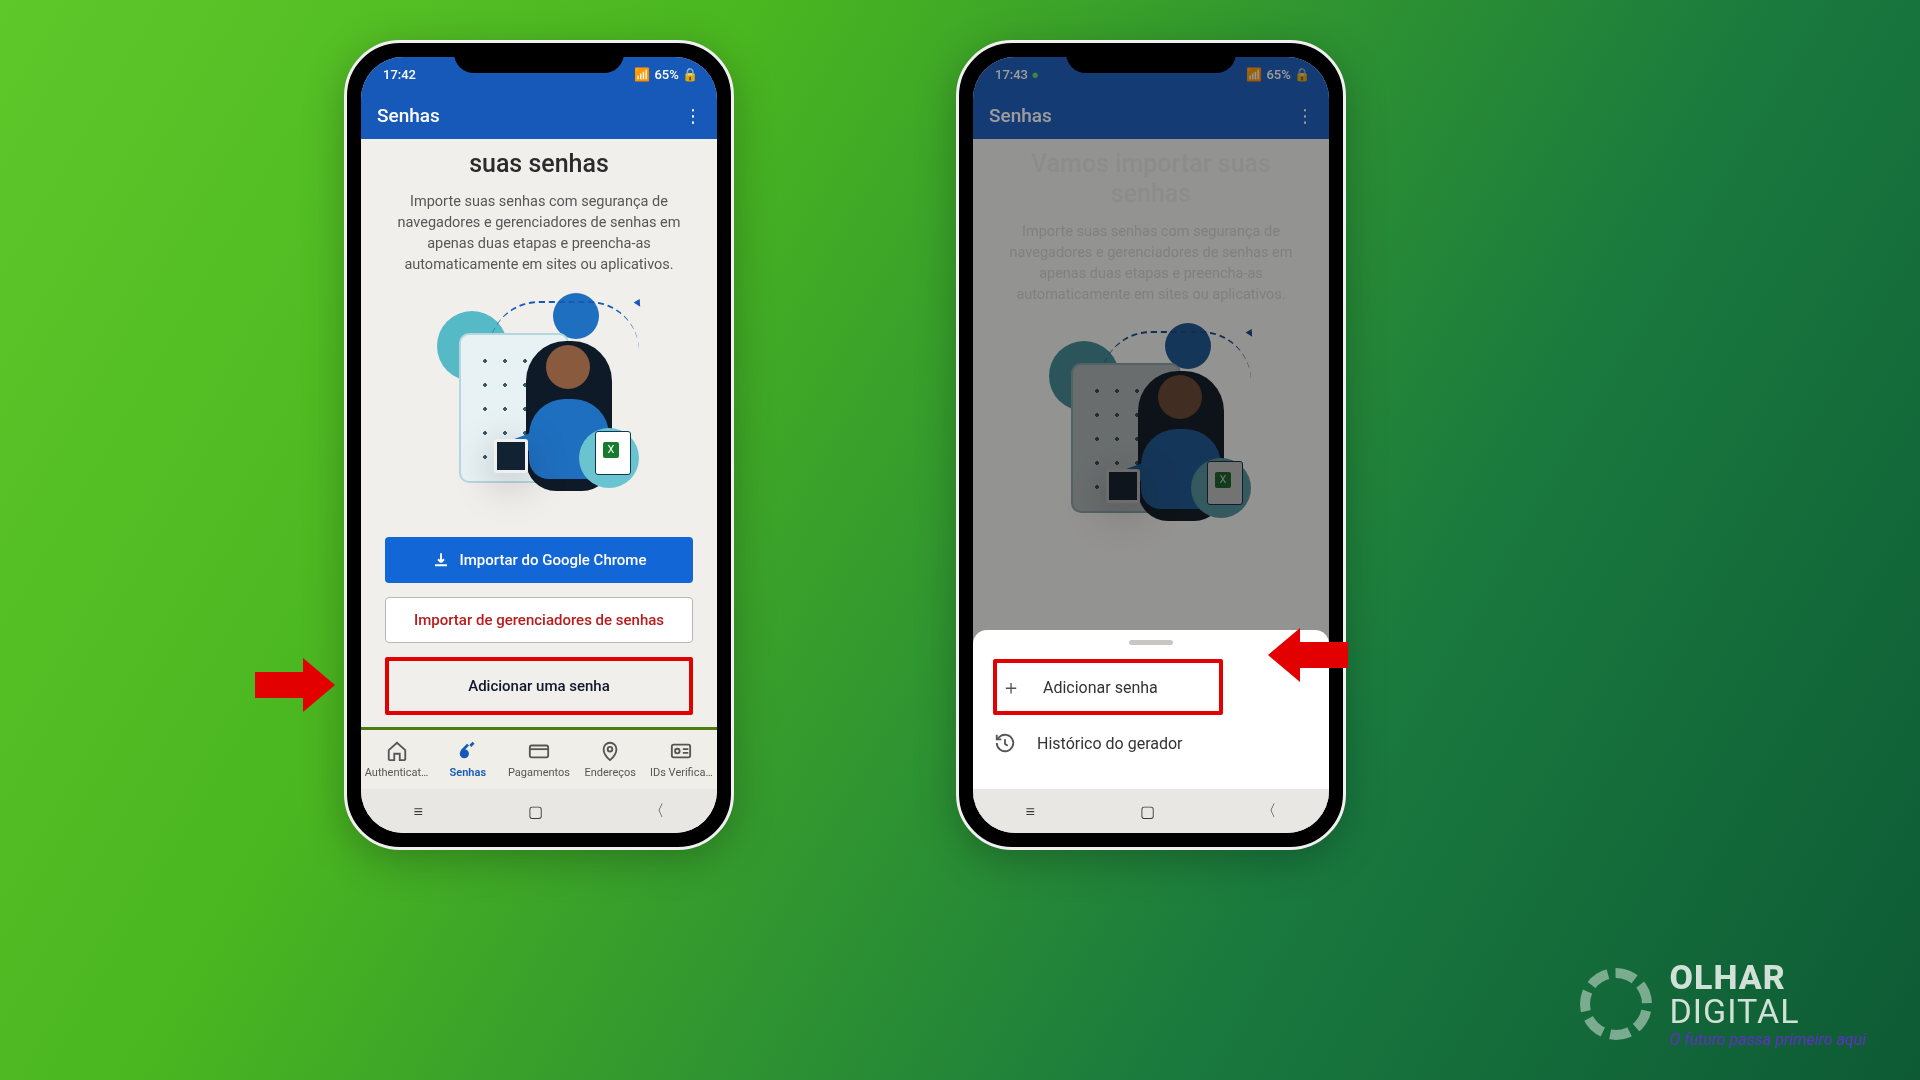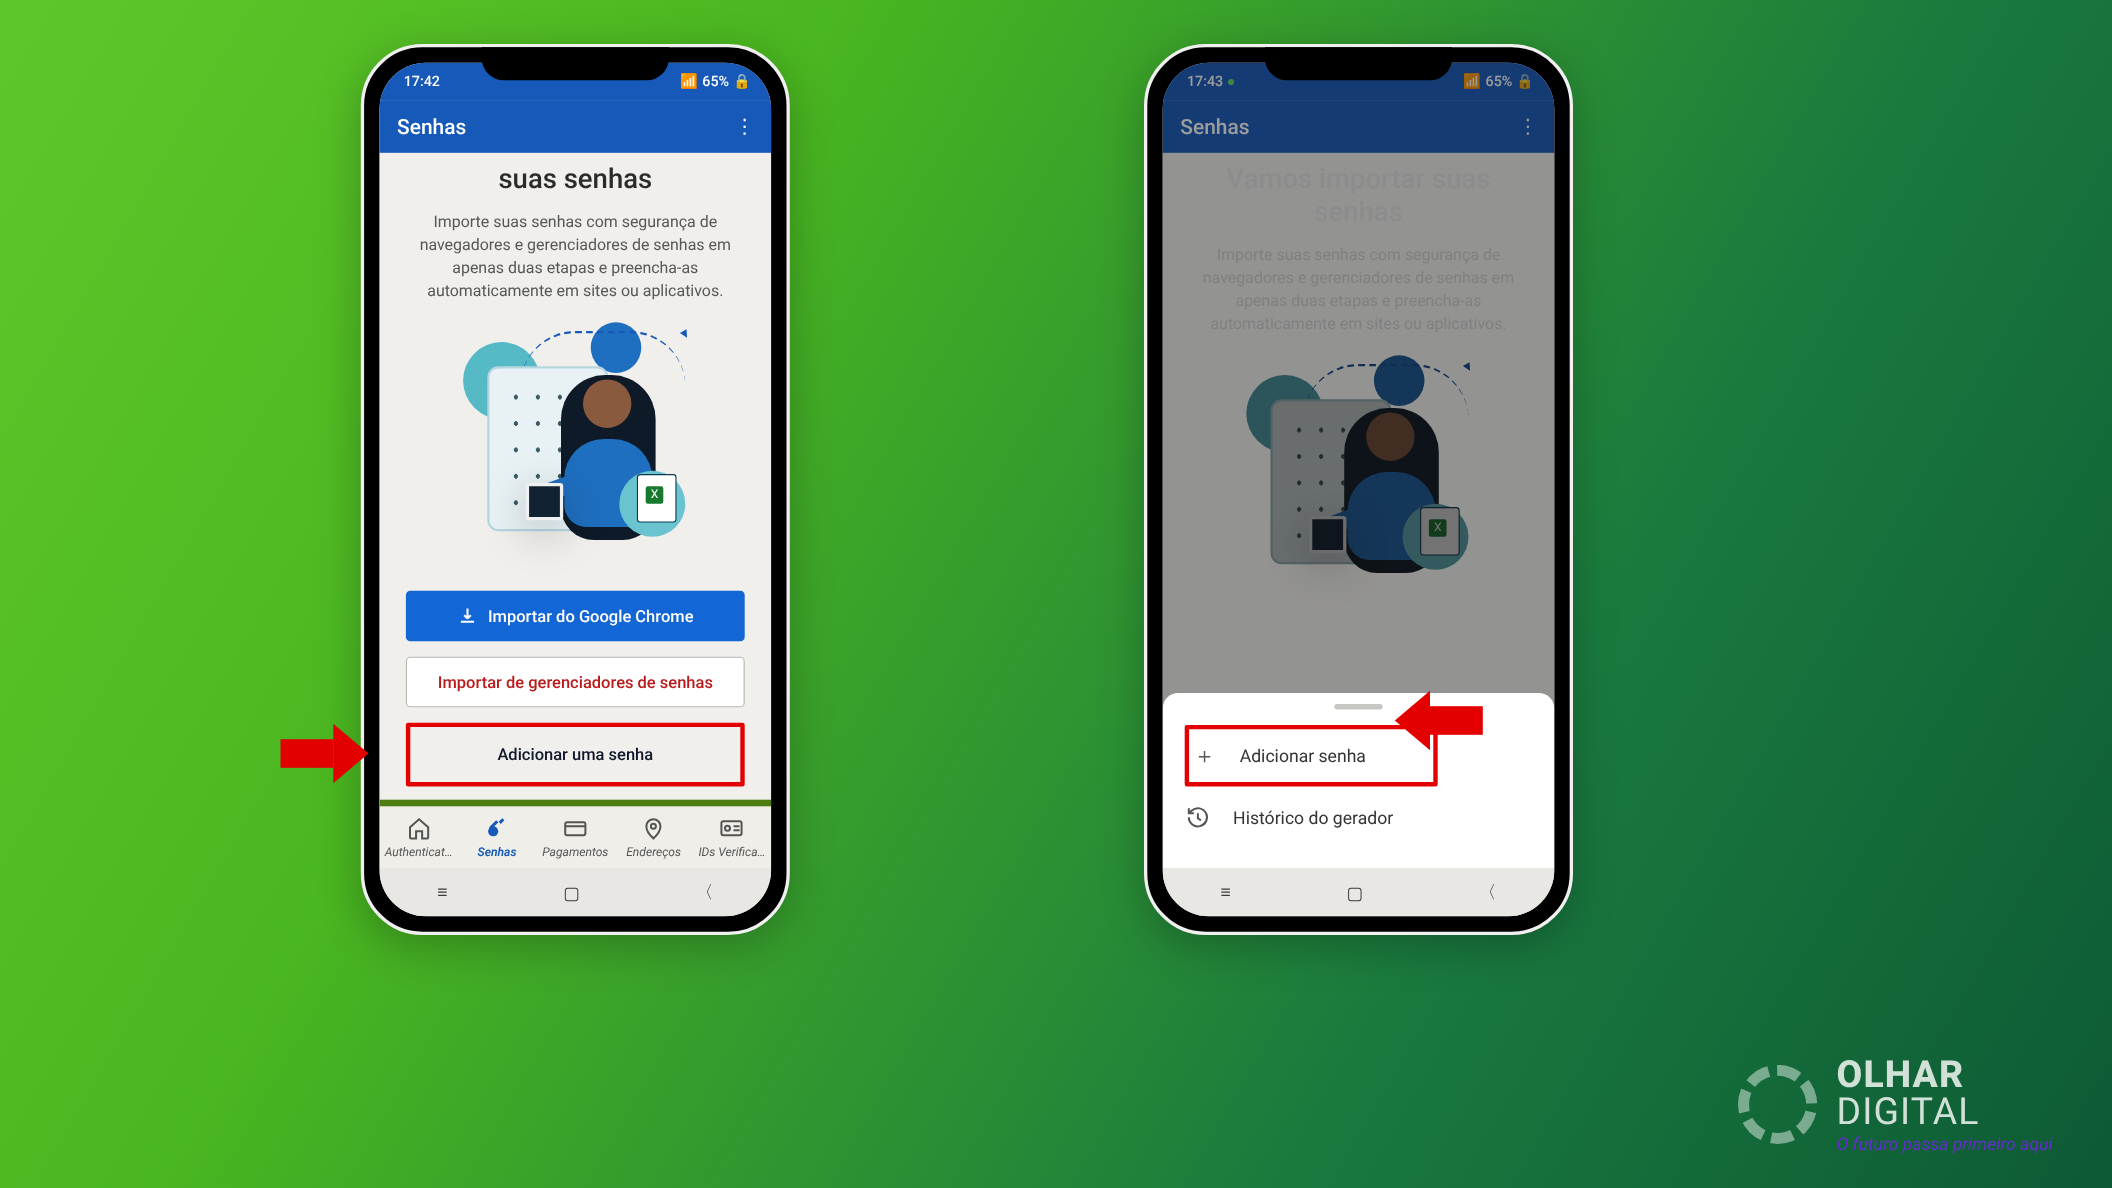--- a/index.html
+++ b/index.html
@@ -15,22 +15,22 @@
   .phone {
     position: absolute;
     width: 390px;
     height: 810px;
     background: #000;
     border-radius: 56px;
     padding: 14px;
     box-shadow: 0 10px 40px rgba(0,0,0,.25);
     border: 3px solid #f0f0f0;
   }
-  .phone.left  { left: 328px;  top: 40px; }
-  .phone.right { left: 1040px; top: 40px; }
+  .phone.left  { left: 344px;  top: 40px; }
+  .phone.right { left: 956px; top: 40px; }
   .screen {
     width: 100%; height: 100%;
     background: #f0efec;
     border-radius: 42px;
     overflow: hidden;
     position: relative;
     display: flex; flex-direction: column;
   }
   .notch {
     position: absolute; top: 0; left: 50%; transform: translateX(-50%);
@@ -77,23 +77,23 @@
   .illus .arc::after{content:"▸"; color:#1659b8; position:absolute; right:-4px; top:-8px; transform:rotate(60deg); font-size:14px;}
   .circle-bg1{position:absolute;left:18px;top:18px;width:70px;height:70px;background:#55b9c6;border-radius:50%;}
   .circle-bg2{position:absolute;right:60px;top:0;width:46px;height:46px;background:#1f6fc0;border-radius:50%;}
   .btn { display:flex; align-items:center; justify-content:center; gap:10px;
          height:46px; border-radius:4px; font-size:15px; font-weight:500; margin: 0 0 14px; }
   .btn.primary   { background:#1366d6; color:#fff; }
   .btn.secondary { background:#fff; border:1.5px solid #b8b6b2; color:#b91c1c; }
   .btn.ghost     { background:transparent; color:#0f172a; }
   .hl { border:4px solid #e30000; padding:2px; border-radius:2px;}
   .tabs {
-    height: 62px; border-top:6px solid #4d7c0f; background:#efeee9;
+    height: 62px; border-top:3px solid #4d7c0f; background:#efeee9;
     display:flex; justify-content:space-around; align-items:center;
-    font-size:11px; color:#565656;font-style:italic;
+    font-size:11px; color:#565656;
   }
   .tabs .tab{display:flex;flex-direction:column;align-items:center;gap:4px;flex:1;}
   .tabs .tab.active{color:#1659b8;font-weight:600;}
   .tabs .ico{width:22px;height:22px;display:flex;align-items:center;justify-content:center;}
   .navbar {
     height: 44px; background:#e8e7e3; display:flex; justify-content:space-around; align-items:center;
     color:#3a3a3a; font-size:16px;
   }
   
   .scrim { position:absolute; inset:0; background:rgba(20,20,20,.42); }

